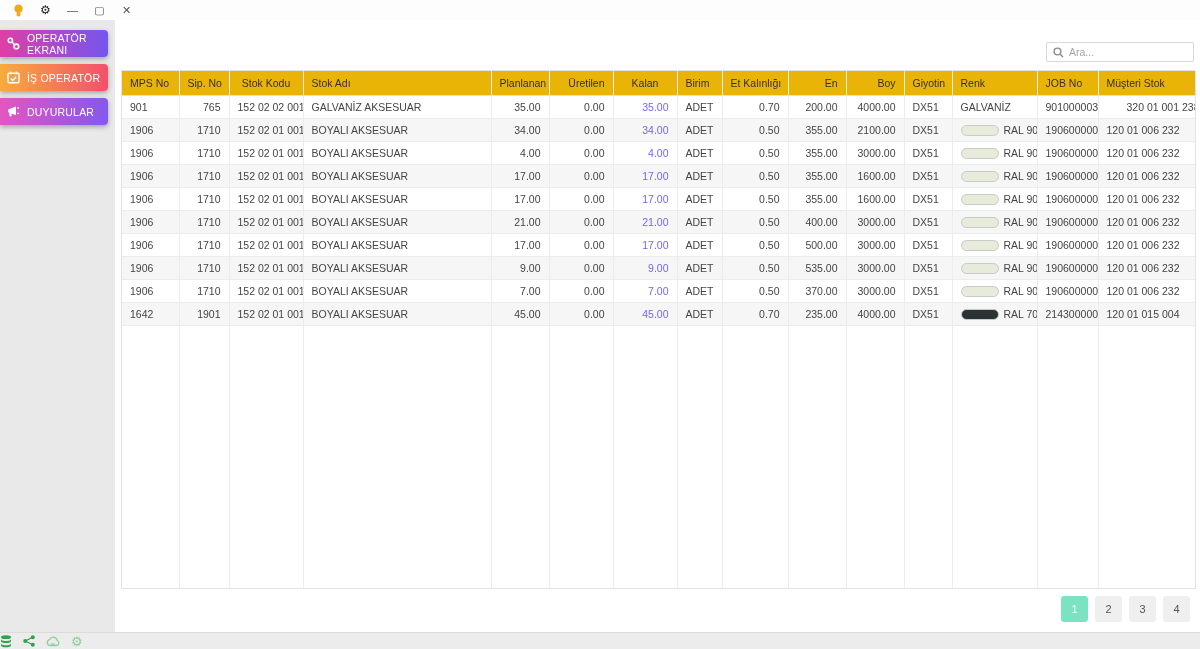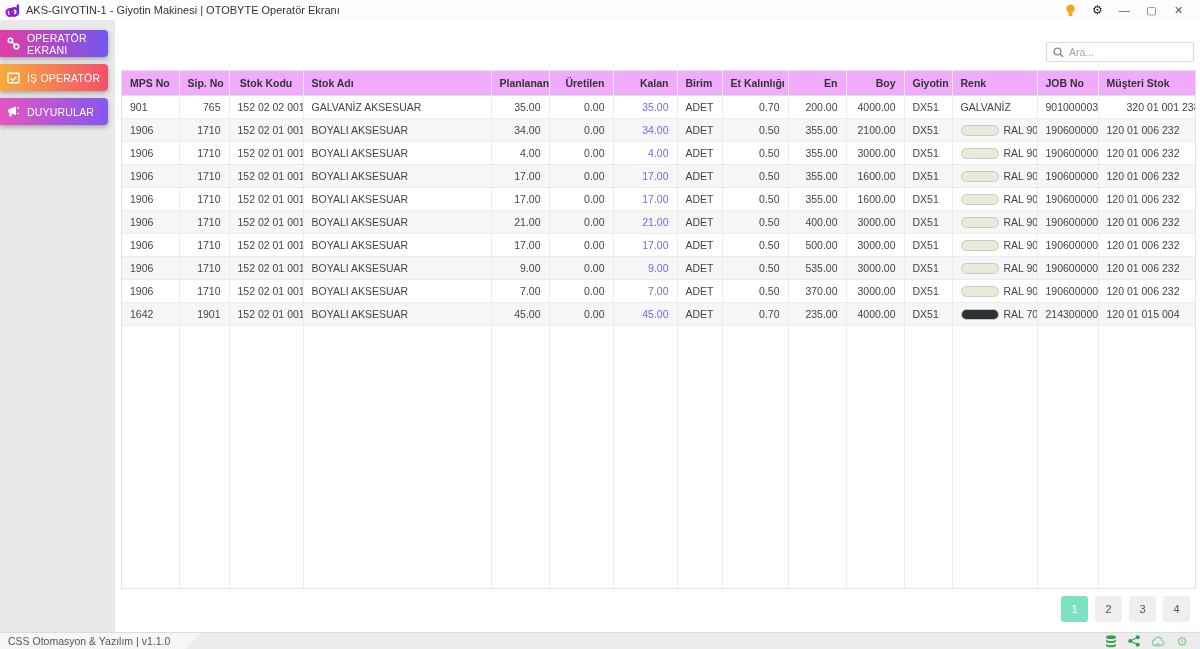--- a/index.html
+++ b/index.html
@@ -20,21 +20,21 @@
   .side-btn svg { flex:0 0 auto; }
 
   
   .main { position:absolute; left:115px; top:20px; right:0; bottom:17px; background:#fff; }
   .search-box { position:absolute; top:22px; right:6px; width:148px; height:20px; border:1px solid #d9d9d9; border-radius:2px; background:#fff; display:flex; align-items:center; gap:5px; padding:0 6px; }
   .search-box input { border:none; outline:none; flex:1; font-size:10.5px; color:#444; font-family:"Liberation Sans", sans-serif; width:100%; }
   .search-box input::placeholder { color:#a5a5a5; }
 
   .grid { position:absolute; left:6px; top:50px; width:1075px; height:519px; border:1px solid #e3e3e3; overflow:hidden; background:#fff; }
   table { border-collapse:collapse; table-layout:fixed; width:1073px; font-size:10.5px; color:#444; }
-  th { height:24px; font-weight:bold; color:#333; background:#f0abfc; border-right:1px solid #ececec; border-bottom:1px solid #e0e0e0; padding:0 8px; white-space:nowrap; overflow:hidden; }
+  th { height:24px; font-weight:normal; color:#333; background:#eab308; border-right:1px solid #ececec; border-bottom:1px solid #e0e0e0; padding:0 8px; white-space:nowrap; overflow:hidden; }
   td { height:23px; border-right:1px solid #ececec; border-bottom:1px solid #ececec; padding:0 8px; white-space:nowrap; overflow:hidden; }
   tbody tr:nth-child(even) { background:#f6f6f6; }
   td.kalan { color:var(--kalan,#7367f0); }
   tr.filler td { height:263px; border-bottom:none; background:#fff; }
   .swatch { display:inline-block; width:38px; height:11px; border-radius:6px; border:1px solid #c9c9c9; vertical-align:-2px; margin-right:5px; }
 
   .pagination { position:absolute; right:10px; bottom:10px; display:flex; gap:7px; }
   .page-btn { width:27px; height:26px; border-radius:3px; background:#efefef; color:#555; font-size:11px; display:flex; align-items:center; justify-content:center; cursor:pointer; }
   .page-btn.active { background:var(--active-page,#7ce3c2); color:#fff; }
 
@@ -42,28 +42,20 @@
   .footer { position:absolute; left:0; bottom:0; width:100%; height:17px; background:#ececec; border-top:1px solid #dcdcdc; display:flex; align-items:center; justify-content:space-between; font-size:10.5px; color:#555; }
   .footer-panel { height:100%; display:flex; align-items:center; padding:0 30px 0 8px; background:#f6f6f6; clip-path:polygon(0 0, 100% 0, calc(100% - 14px) 100%, 0 100%); }
   .footer-icons { display:flex; align-items:center; gap:11px; padding-right:12px; }
 </style>
 </head>
 <body>
 
 <div class="window">
 
   <div class="titlebar">
-    <div class="titlebar-left">
-      <svg width="15" height="15" viewBox="0 0 15 15">
-        <circle cx="5" cy="9.6" r="3.4" fill="none" stroke="#c913c9" stroke-width="2.4"></circle>
-        <circle cx="9.2" cy="9" r="3.8" fill="none" stroke="#6a2ad8" stroke-width="2.6"></circle>
-        <line x1="12.9" y1="1.5" x2="12.9" y2="9.5" stroke="#6a2ad8" stroke-width="2.4"></line>
-      </svg>
-      <span class="app-title">AKS-GIYOTIN-1 - Giyotin Makinesi | OTOBYTE Operatör Ekranı</span>
-    </div>
     <div class="titlebar-controls">
       <div class="tb-btn">
         <svg width="11" height="13" viewBox="0 0 11 13">
           <circle cx="5.5" cy="4.8" r="4.2" fill="#f0a81f"></circle>
           <rect x="3.6" y="8.6" width="3.8" height="3.6" rx="1" fill="#f0a81f"></rect>
         </svg>
       </div>
       <div class="tb-btn">
           <span class="tb-glyph" style="color:#222;">⚙</span>
         </div>
@@ -114,21 +106,21 @@
     <div class="grid">
       <table>
         <thead>
             <tr>
               <th style="width: 57px; text-align: left;">MPS No</th>
               <th style="width: 50px; text-align: right;">Sip. No</th>
               <th style="width: 74px; text-align: center;">Stok Kodu</th>
               <th style="width: 188px; text-align: left;">Stok Adı</th>
               <th style="width: 58px; text-align: right;">Planlanan</th>
               <th style="width: 64px; text-align: right;">Üretilen</th>
-              <th style="width: 64px; text-align: right;">Kalan</th>
+              <th style="width: 64px; text-align: center;">Kalan</th>
               <th style="width: 45px; text-align: left;">Birim</th>
               <th style="width: 66px; text-align: left;">Et Kalınlığı</th>
               <th style="width: 58px; text-align: right;">En</th>
               <th style="width: 58px; text-align: right;">Boy</th>
               <th style="width: 48px; text-align: left;">Giyotin</th>
               <th style="width: 85px; text-align: left;">Renk</th>
               <th style="width: 61px; text-align: left;">JOB No</th>
               <th style="width: 97px; text-align: left;">Müşteri Stok</th>
             </tr>
           </thead>
@@ -326,21 +318,20 @@
 
     <div class="pagination">
         <div class="page-btn active">1</div>
         <div class="page-btn">2</div>
         <div class="page-btn">3</div>
         <div class="page-btn">4</div>
       </div>
   </main>
 
   <div class="footer">
-    <div class="footer-panel">CSS Otomasyon &amp; Yazılım | v1.1.0</div>
     <div class="footer-icons">
       <svg width="12" height="13" viewBox="0 0 12 13">
         <ellipse cx="6" cy="2.2" rx="5" ry="1.9" fill="#2fa24c"></ellipse>
         <path d="M1 4.2 c0 1 2.2 1.8 5 1.8 s5 -.8 5 -1.8 v2 c0 1 -2.2 1.8 -5 1.8 s-5 -.8 -5 -1.8 Z" fill="#2fa24c"></path>
         <path d="M1 8.4 c0 1 2.2 1.8 5 1.8 s5 -.8 5 -1.8 v2 c0 1 -2.2 1.9 -5 1.9 s-5 -.9 -5 -1.9 Z" fill="#2fa24c"></path>
       </svg>
       <svg width="12" height="12" viewBox="0 0 12 12">
         <circle cx="9.8" cy="2.2" r="2" fill="#2fa24c"></circle>
         <circle cx="2.2" cy="6" r="2" fill="#2fa24c"></circle>
         <circle cx="9.8" cy="9.8" r="2" fill="#2fa24c"></circle>

